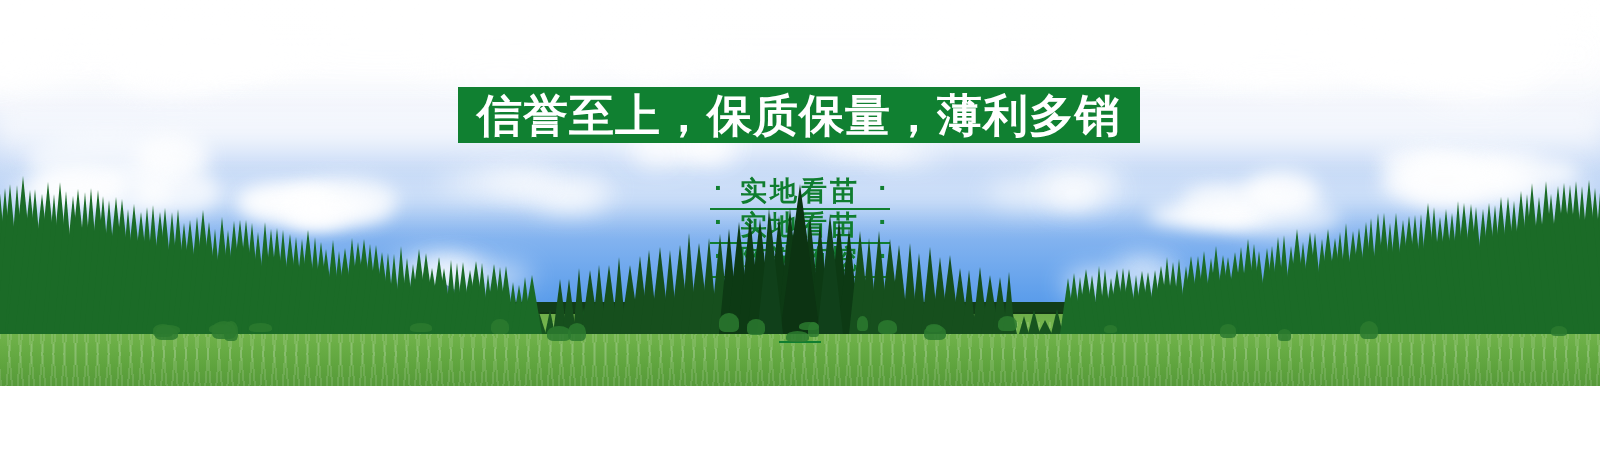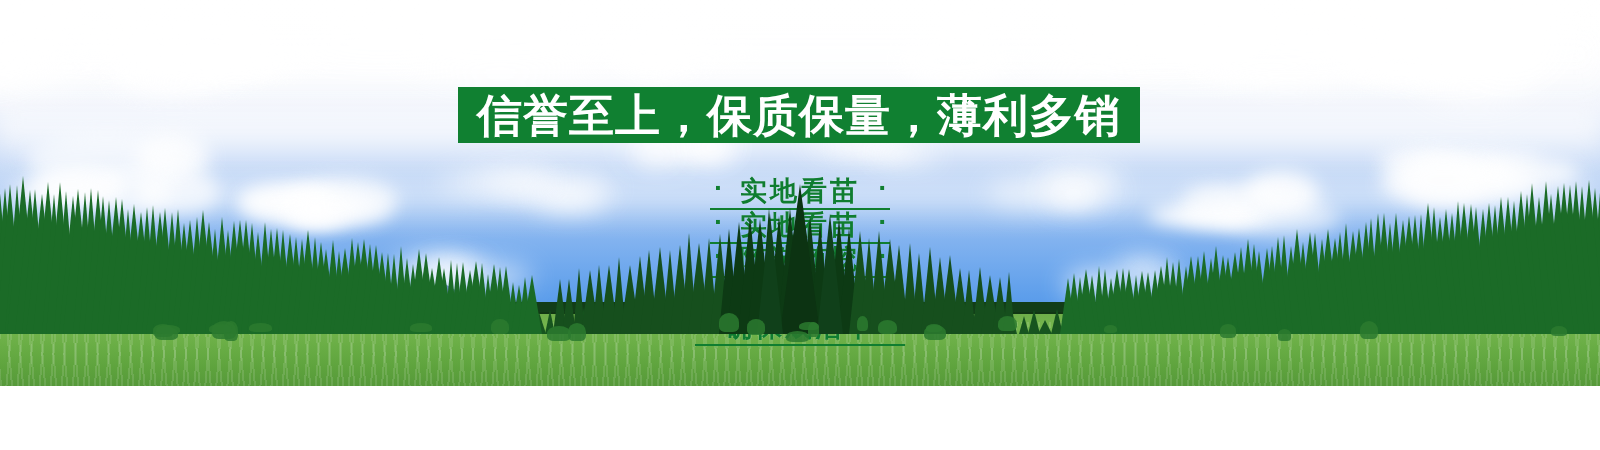--- a/index.html
+++ b/index.html
@@ -750,20 +750,19 @@
         <div class="inner">
           <span class="dot">·</span>
           <span class="ftext">随选随挖</span>
           <span class="dot">·</span>
         </div>
       </div>
 
       <div class="feature">
         <div class="inner">
           <span class="dot">·</span>
-          <span class="ftext">确保成活率</span>
           <span class="dot">·</span>
         </div>
       </div>
 
     </div>
   </div>
 </div>
 
 </body></html>

